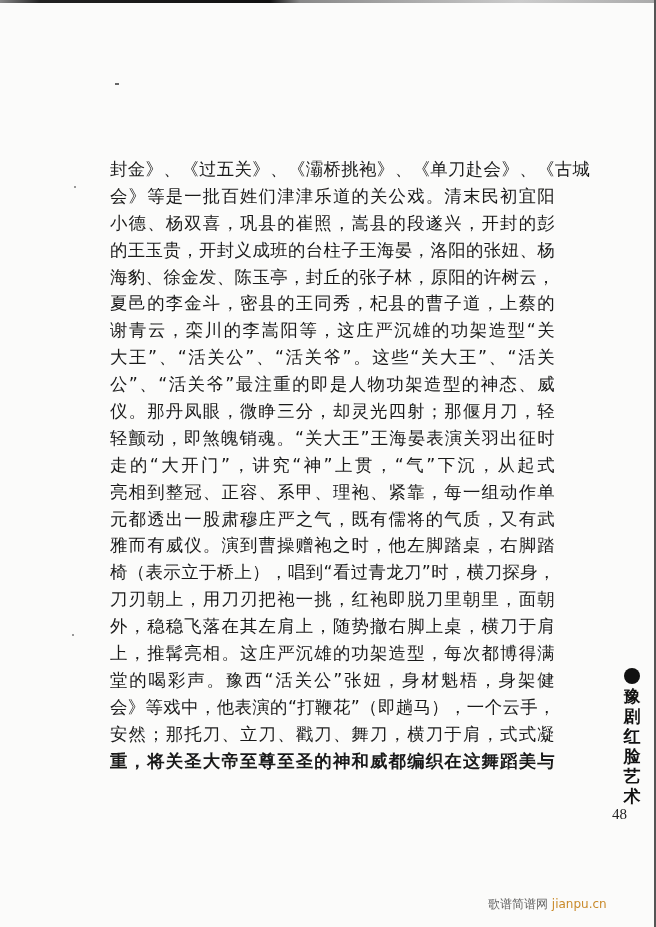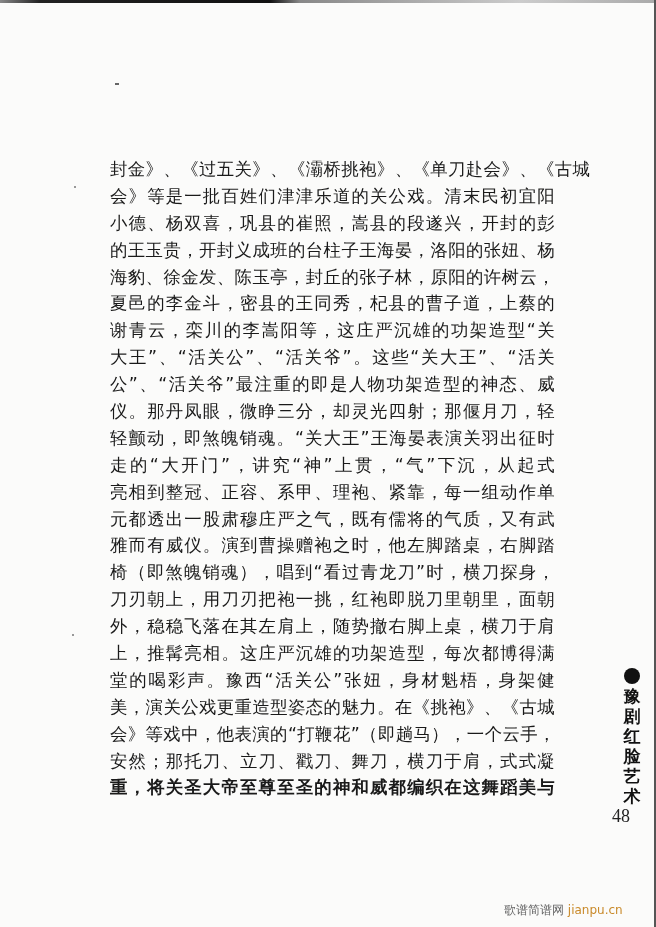--- a/index.html
+++ b/index.html
@@ -38,27 +38,26 @@
   .side-dot {
     width: 16px; height: 16px; border-radius: 50%; background: #111; margin-bottom: 2px;
   }
   .side-char {
     font-family: "DejaVu Sans", "Liberation Sans", sans-serif;
     font-weight: bold; font-size: 17px; line-height: 20px; color: #111;
   }
   .page-number {
     position: absolute; left: 612px; top: 806px;
     font-family: "Liberation Serif", "DejaVu Serif", serif;
-    font-size: 18px; color: #222;
+    font-size: 15px; color: #222;
   }
   .watermark {
-    position: absolute; left: 504px; top: 896px;
+    position: absolute; left: 488px; top: 896px;
     font-size: 12px; color: #666; white-space: nowrap;
     font-family: "DejaVu Serif", serif;
-    margin-top: 6px;
   }
   .watermark .wm-url { color: #c98a2a; font-family: "DejaVu Sans", sans-serif; font-size: 12px; }
   .left-speck { position:absolute; width:2px; height:2px; background:#777; border-radius:50%; }
 </style>
 </head>
 <body>
 
 <div class="top-edge"></div>
 <div class="right-edge"></div>
 <div class="mark-tick"></div>
@@ -74,26 +73,25 @@
   <div class="line">夏邑的李金斗，密县的王同秀，杞县的曹子道，上蔡的</div>
   <div class="line">谢青云，栾川的李嵩阳等，这庄严沉雄的功架造型“关</div>
   <div class="line">大王”、“活关公”、“活关爷”。这些“关大王”、“活关</div>
   <div class="line">公”、“活关爷”最注重的即是人物功架造型的神态、威</div>
   <div class="line">仪。那丹凤眼，微睁三分，却灵光四射；那偃月刀，轻</div>
   <div class="line">轻颤动，即煞魄销魂。“关大王”王海晏表演关羽出征时</div>
   <div class="line">走的“大开门”，讲究“神”上贯，“气”下沉，从起式</div>
   <div class="line">亮相到整冠、正容、系甲、理袍、紧靠，每一组动作单</div>
   <div class="line">元都透出一股肃穆庄严之气，既有儒将的气质，又有武</div>
   <div class="line">雅而有威仪。演到曹操赠袍之时，他左脚踏桌，右脚踏</div>
-  <div class="line">椅（即煞魄销魂），唱到“看过青龙刀”时，横刀探身，</div>
+  <div class="line">椅（表示立于桥上），唱到“看过青龙刀”时，横刀探身，</div>
   <div class="line">刀刃朝上，用刀刃把袍一挑，红袍即脱刀里朝里，面朝</div>
   <div class="line">外，稳稳飞落在其左肩上，随势撤右脚上桌，横刀于肩</div>
   <div class="line">上，推髯亮相。这庄严沉雄的功架造型，每次都博得满</div>
   <div class="line">堂的喝彩声。豫西“活关公”张妞，身材魁梧，身架健</div>
-  <div class="line">美，演关公戏更重造型姿态的魅力。在《挑袍》、《古城</div>
   <div class="line">会》等戏中，他表演的“打鞭花”（即趟马），一个云手，</div>
   <div class="line">安然；那托刀、立刀、戳刀、舞刀，横刀于肩，式式凝</div>
   <div class="line last">重，将关圣大帝至尊至圣的神和威都编织在这舞蹈美与</div>
 </div>
 
 <div class="side-tab">
   <div class="side-dot"></div>
   <div class="side-char">豫</div>
   <div class="side-char">剧</div>
   <div class="side-char">红</div>

